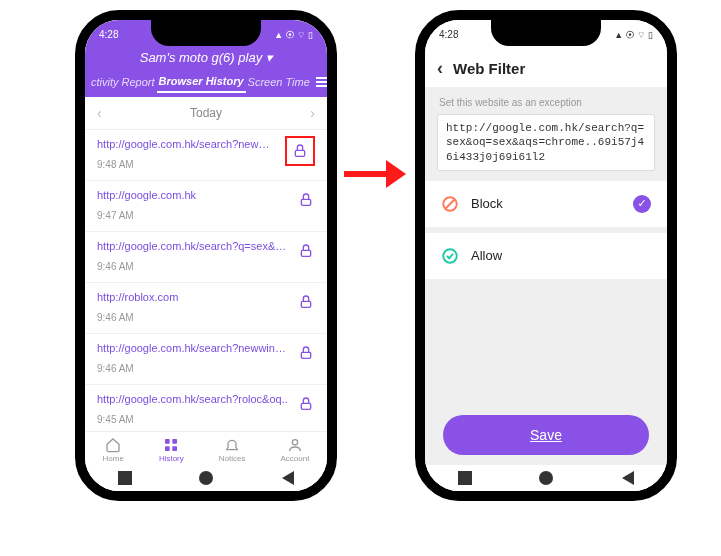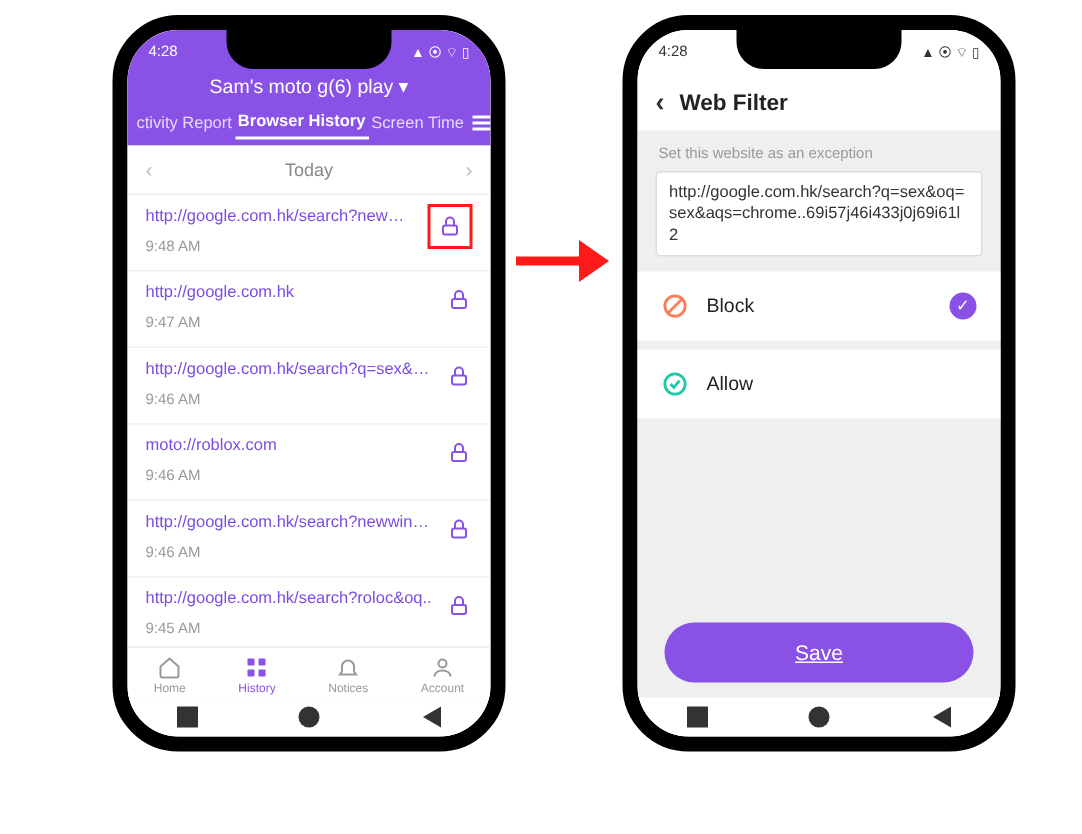--- a/index.html
+++ b/index.html
@@ -39,20 +39,21 @@
     height: 28px; flex-shrink: 0;
     display: flex; justify-content: space-between; align-items: center;
     padding: 0 14px; font-size: 10px; color:#fff;
     background: #8951e6;
   }
   .statusbar.white { background:#fff; color:#333; }
   .status-icons { display:flex; gap:4px; align-items:center; font-size:9px; }
   .header-purple {
     background:#8951e6; color:#fff; text-align:center;
     padding-bottom:4px;
+    font-style:italic;
   }
   .device-name { font-size:13px; padding:2px 0 6px; }
   .tabs-row {
     display:flex; justify-content: space-between; align-items:center;
     font-size:11px; color:#e6d9fb; padding:0 4px;
   }
   .tabs-row .tab { padding:4px 2px; white-space:nowrap; }
   .tabs-row .tab.active {
     color:#fff; font-weight:600; border-bottom:2px solid #fff;
   }
@@ -106,21 +107,21 @@
   .wf-header {
     display:flex; align-items:center; gap:10px; padding:10px 12px 8px;
     background:#fff; font-size:15px; font-weight:600; color:#222;
   }
   .wf-back { font-size:18px; color:#333; }
   .wf-body { flex:1; background:#efefef; display:flex; flex-direction:column; }
   .wf-sub { font-size:10px; color:#999; padding:10px 14px 6px; }
   .wf-input {
     margin:0 12px 10px; background:#fff; border:1px solid #ddd;
     border-radius:3px; padding:6px 8px; font-size:11px; color:#333;
-    word-break:break-all; line-height:1.3;
+    word-break:break-all; line-height:1.3;font-family:Liberation Mono, monospace;
   }
   .wf-option {
     background:#fff; margin:0 0 6px; padding:14px 16px;
     display:flex; align-items:center; justify-content:space-between;
     font-size:13px; color:#222;
   }
   .wf-option .left { display:flex; align-items:center; gap:12px; }
   .opt-ico { width:18px; height:18px; display:flex; align-items:center; justify-content:center;}
   .check-badge {
     width:18px; height:18px; background:#8951e6; border-radius:50%;
@@ -204,21 +205,21 @@
         </div>
         <div class="lock">
           <svg viewBox="0 0 24 24" fill="none" stroke="#8951e6" stroke-width="2">
               <rect x="5" y="11" width="14" height="9" rx="2"></rect>
               <path d="M8 11V7a4 4 0 018 0v4"></path>
             </svg>
         </div>
       </div>
       <div class="row">
         <div class="txt">
-          <span class="url">moto://roblox.com</span>
+          <span class="url">http://roblox.com</span>
           <span class="time">9:46 AM</span>
         </div>
         <div class="lock">
           <svg viewBox="0 0 24 24" fill="none" stroke="#8951e6" stroke-width="2">
               <rect x="5" y="11" width="14" height="9" rx="2"></rect>
               <path d="M8 11V7a4 4 0 018 0v4"></path>
             </svg>
         </div>
       </div>
       <div class="row">

